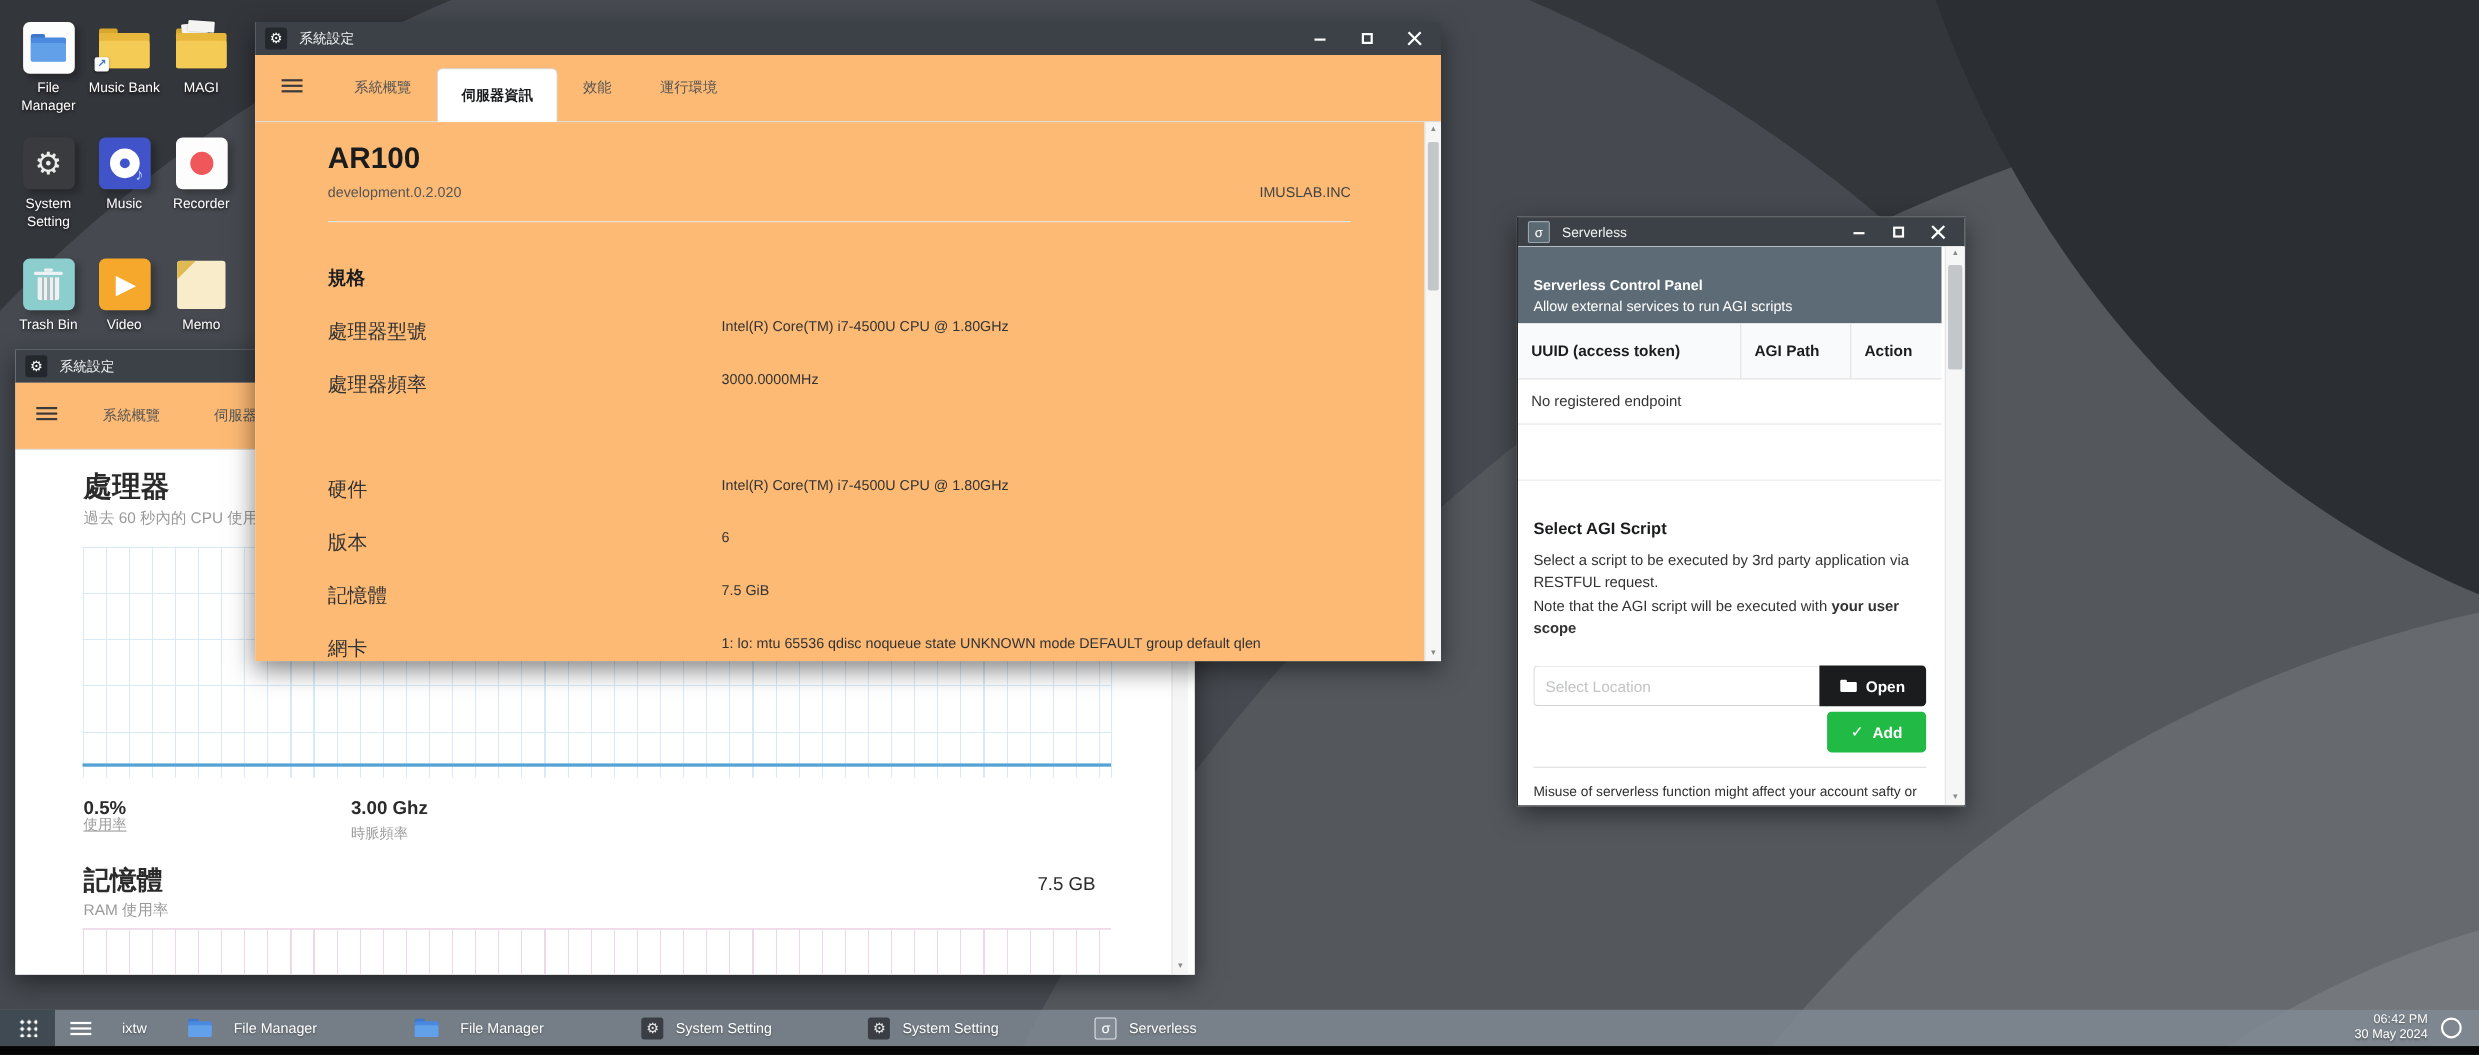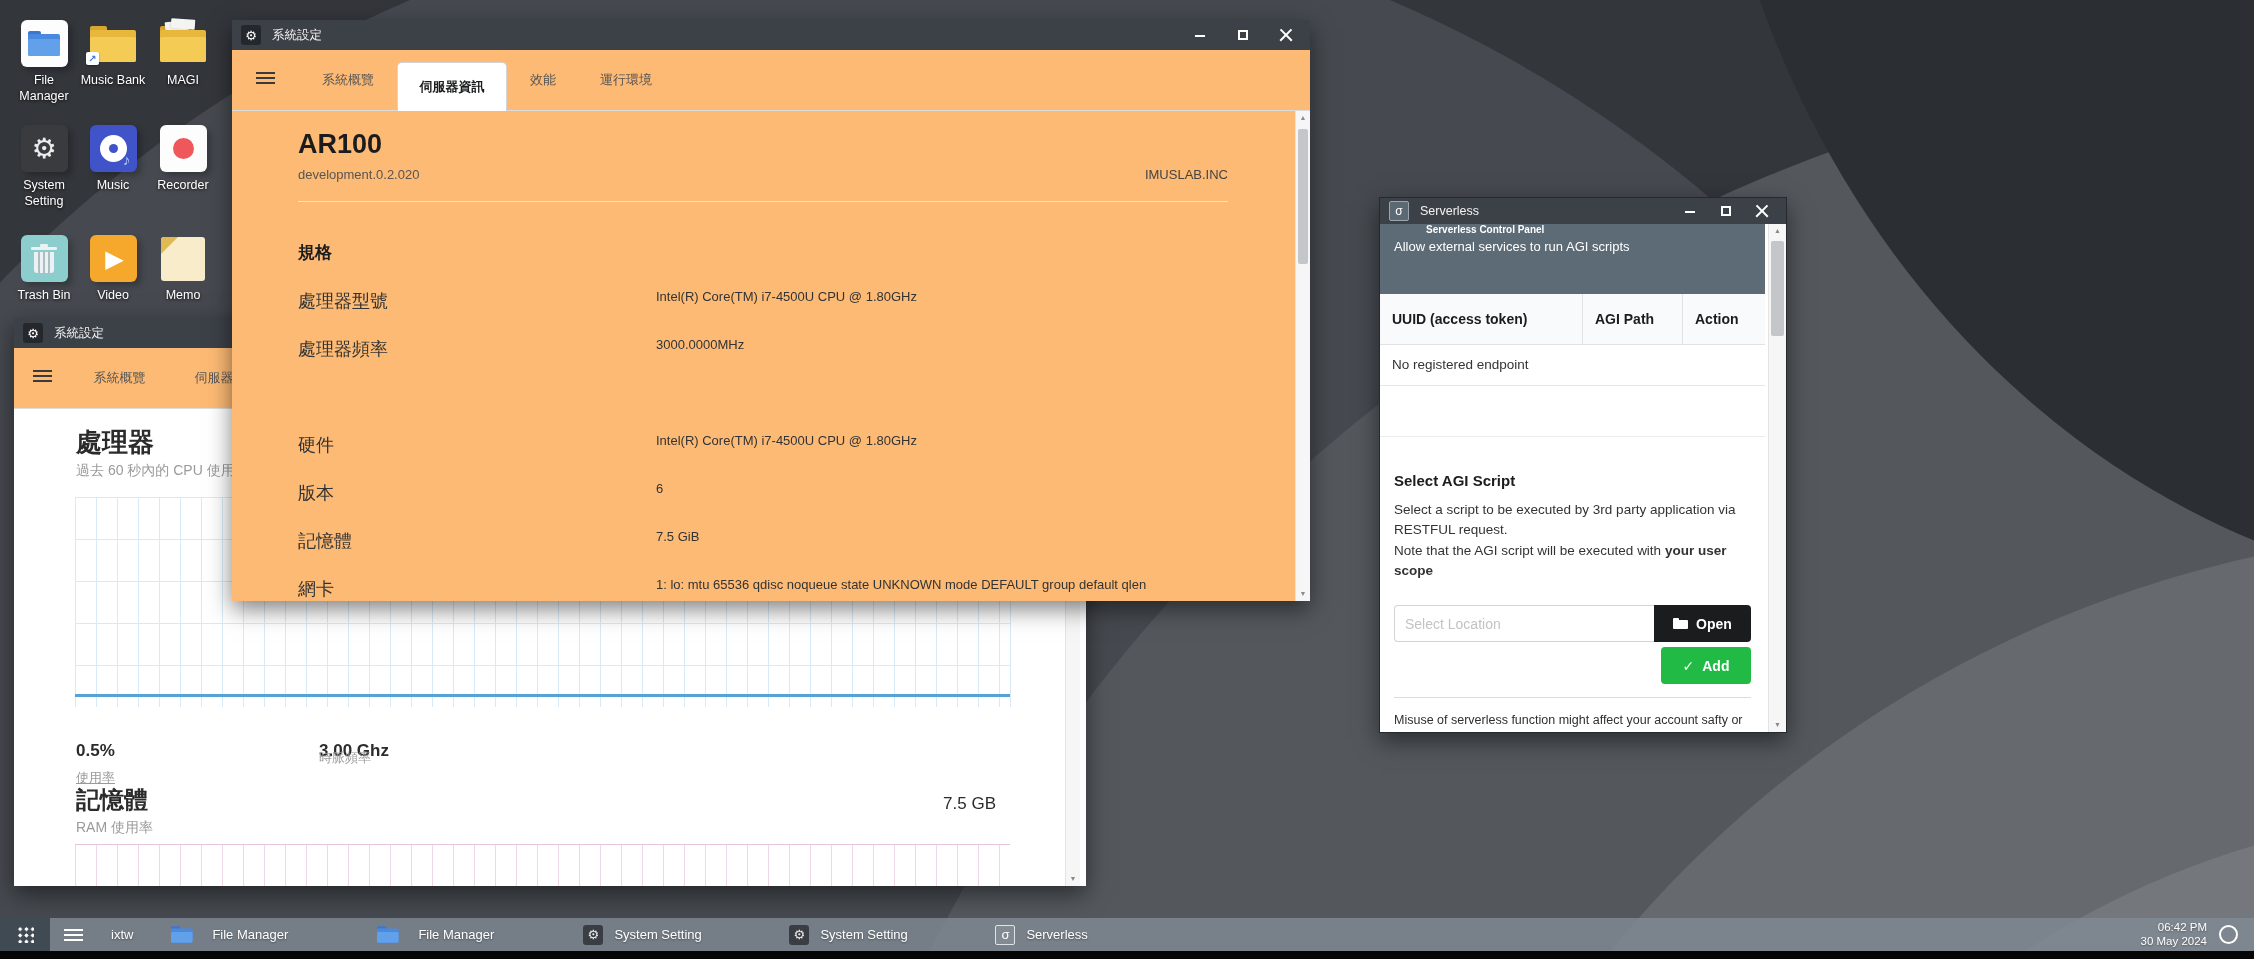--- a/index.html
+++ b/index.html
@@ -104,37 +104,37 @@
   
   #win-back{left:14px;top:318px;width:1072px;height:568px;z-index:10;}
   #back-content{position:absolute;left:0;right:0;top:91px;bottom:0;background:#fff;overflow:hidden;}
   .cpu-heading{position:absolute;left:62px;top:16px;font-size:26px;font-weight:bold;color:#2b2b2b;}
   .cpu-subtitle{position:absolute;left:62px;top:53px;font-size:14px;color:#9a9a9a;}
   .cpu-chart{position:absolute;left:61px;top:88px;width:935px;height:210px;
     background-image:repeating-linear-gradient(to right,#d8eaf7 0 1px,transparent 1px 21px),
                      repeating-linear-gradient(to bottom,#d8eaf7 0 1px,transparent 1px 42px);
     border-right:1px solid #d8eaf7;}
   .cpu-line{position:absolute;left:0;right:0;bottom:10px;height:3px;background:#55a3d6;}
-  .stat-big{position:absolute;font-size:17px;font-weight:bold;color:#2b2b2b;margin-top:16px;}
+  .stat-big{position:absolute;font-size:17px;font-weight:bold;color:#2b2b2b;}
   .stat-sub{position:absolute;font-size:13px;color:#9a9a9a;}
   .ram-heading{position:absolute;left:62px;top:375px;font-size:24px;font-weight:bold;color:#2b2b2b;}
   .ram-subtitle{position:absolute;left:62px;top:410px;font-size:14px;color:#9a9a9a;}
   .ram-total{position:absolute;right:90px;top:385px;font-size:17px;color:#2b2b2b;}
   .ram-chart{position:absolute;left:61px;top:435px;width:935px;height:60px;border-top:1px solid #e4c3dd;
     background-image:repeating-linear-gradient(to right,#eed7e9 0 1px,transparent 1px 21px);}
 
   
   #win-sl{left:1379px;top:197px;width:406px;height:534px;z-index:30;border:1px solid #26292e;}
   #win-sl .titlebar{height:26px;}
   #win-sl .appicon{width:18px;height:18px;font-size:12px;background:#5b6973;border:1px solid #9aa5ad;border-radius:2px;}
   #win-sl .controls{gap:22px;}
   #sl-body{position:absolute;left:0;right:0;top:26px;bottom:0;background:#fff;overflow:hidden;}
   .sl-scroll{width:17px;}
   .sl-header{position:absolute;left:0;top:0;width:385px;height:70px;background:#5d6b76;color:#fff;padding:0 14px;box-sizing:border-box;}
-  .sl-header .h1{font-size:10px;font-weight:bold;padding-top:0;margin-left:32px;}
+  .sl-header .h1{font-size:13px;font-weight:bold;padding-top:28px;}
   .sl-header .h2{font-size:13px;padding-top:4px;}
   .sl-table-head{position:absolute;left:0;top:70px;width:385px;height:50px;background:#f9fafb;border-bottom:1px solid #e2e2e2;}
   .sl-th{position:absolute;top:0;height:50px;display:flex;align-items:center;font-size:14px;font-weight:bold;color:#1b1c1d;box-sizing:border-box;padding-left:12px;}
   .sl-th.c1{left:0;width:203px;border-right:1px solid #e2e2e2;}
   .sl-th.c2{left:203px;width:100px;border-right:1px solid #e2e2e2;}
   .sl-th.c3{left:303px;width:82px;}
   .sl-empty{position:absolute;left:0;top:120px;width:385px;height:42px;border-bottom:1px solid #e6e6e6;
     display:flex;align-items:center;padding-left:12px;box-sizing:border-box;font-size:13.5px;color:#333;}
   .sl-sep{position:absolute;left:0;top:212px;width:385px;height:1px;background:#ececec;}
   .sl-select-h{position:absolute;left:14px;top:248px;font-size:15px;font-weight:bold;color:#1b1c1d;}
@@ -272,21 +272,21 @@
     <div class="tab" style="left:63px;width:85px;">系統概覽</div>
     <div class="tab" style="left:168px;width:90px;">伺服器資訊</div>
   </div>
   <div id="back-content">
     <div class="cpu-heading">處理器</div>
     <div class="cpu-subtitle">過去 60 秒內的 CPU 使用率</div>
     <div class="cpu-chart">
       <div class="cpu-line"></div>
     </div>
     <div class="stat-big" style="left:62px;top:316px;">0.5%</div>
-    <div class="stat-sub" style="left:62px;top:360px;text-decoration:underline;">使用率</div>
+    <div class="stat-sub" style="left:62px;top:332px;text-decoration:underline;">使用率</div>
     <div class="stat-big" style="left:305px;top:316px;">3.00 Ghz</div>
     <div class="stat-sub" style="left:305px;top:340px;">時脈頻率</div>
     <div class="ram-heading">記憶體</div>
     <div class="ram-subtitle">RAM 使用率</div>
     <div class="ram-total">7.5 GB</div>
     <div class="ram-chart"></div>
     <div class="vscroll" style="right:6px;top:0;bottom:0;">
       <div class="vs-arrow vs-up">▲</div>
       <div class="vs-thumb" style="top:16px;height:110px;"></div>
       <div class="vs-arrow vs-down">▼</div>

